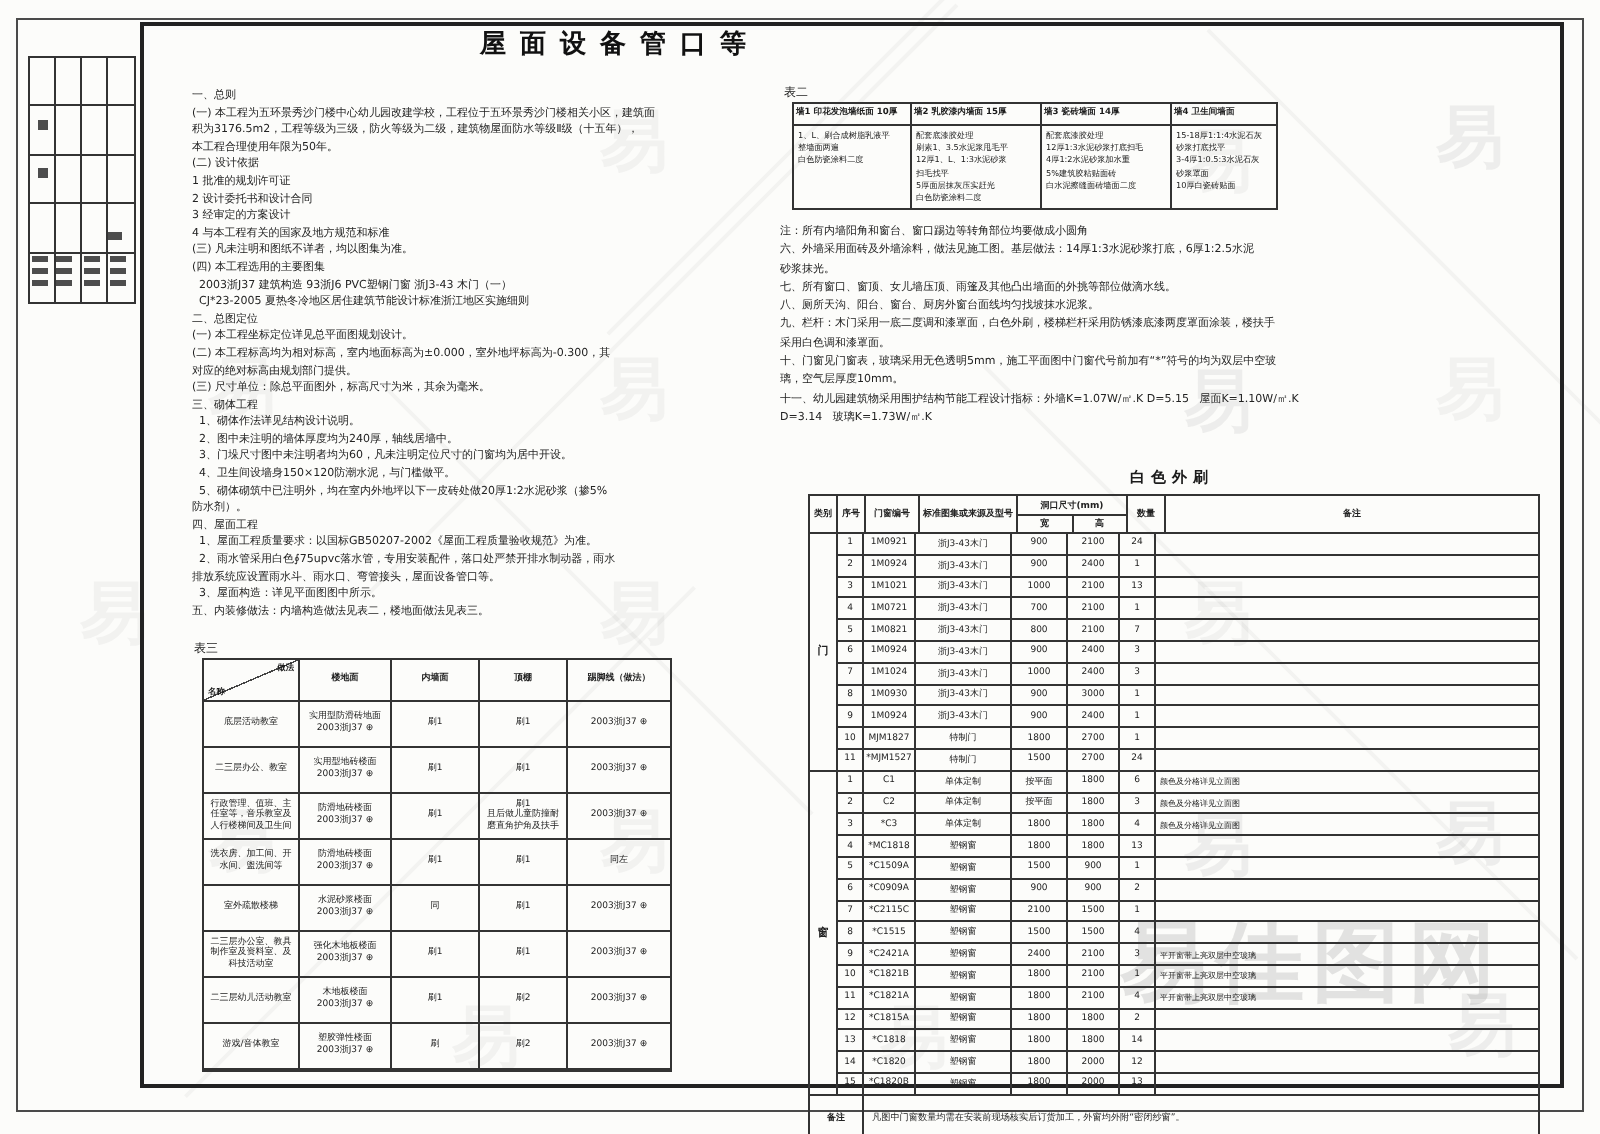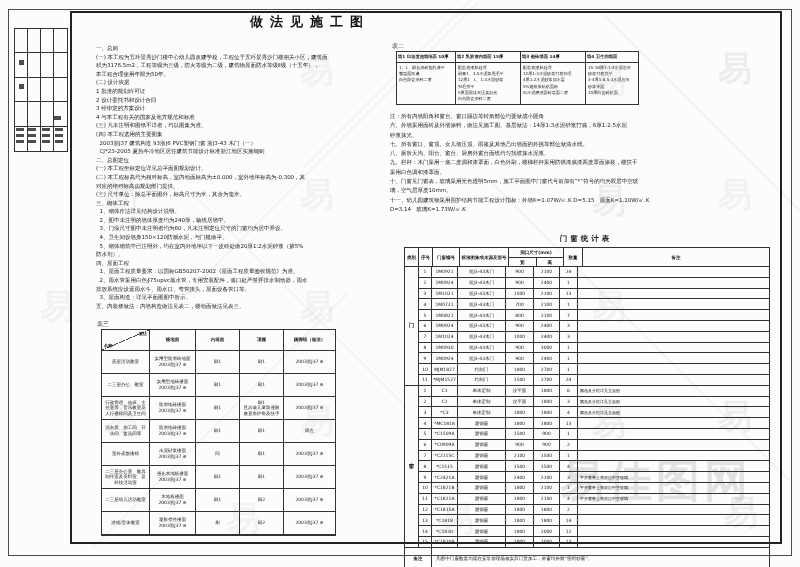--- a/index.html
+++ b/index.html
@@ -140,21 +140,21 @@
   <div class="tb-mark" style="left:55px;top:128px;width:8px;height:3px;"></div>
   <div class="tb-mark" style="left:16px;top:134px;width:8px;height:3px;"></div>
   <div class="tb-mark" style="left:28px;top:134px;width:8px;height:3px;"></div>
   <div class="tb-mark" style="left:42px;top:134px;width:8px;height:3px;"></div>
   <div class="tb-mark" style="left:55px;top:134px;width:8px;height:3px;"></div>
   <div class="tb-mark" style="left:16px;top:140px;width:8px;height:3px;"></div>
   <div class="tb-mark" style="left:28px;top:140px;width:8px;height:3px;"></div>
   <div class="tb-mark" style="left:42px;top:140px;width:8px;height:3px;"></div>
   <div class="tb-mark" style="left:55px;top:140px;width:8px;height:3px;"></div>
 
-  <div class="page-title">做法见施工图</div>
+  <div class="page-title">屋面设备管口等</div>
 
   <div class="notes notes-left">
 
   <div class="tline">一、总则</div>
       <div class="tline">(一) 本工程为五环景秀沙门楼中心幼儿园改建学校，工程位于五环景秀沙门楼相关小区，建筑面</div>
       <div class="tline">积为3176.5m2，工程等级为三级，防火等级为二级，建筑物屋面防水等级Ⅱ级（十五年），</div>
       <div class="tline">本工程合理使用年限为50年。</div>
       <div class="tline">(二) 设计依据</div>
       <div class="tline">1 批准的规划许可证</div>
       <div class="tline">2 设计委托书和设计合同</div>
@@ -320,21 +320,21 @@
           <div class="t3c">游戏/音体教室</div>
           <div class="t3c">塑胶弹性楼面
 2003浙J37 ⊕</div>
           <div class="t3c">刷</div>
           <div class="t3c">刷2</div>
           <div class="t3c">2003浙J37 ⊕</div>
         </div>
       </div>
   </div>
 
-  <div class="dw-title">门窗统计表</div>
+  <div class="dw-title">白色外刷</div>
   <div class="dw">
     <div class="dw-headrow">
       <div class="dw-hc" style="width:13px;">类别</div>
       <div class="dw-hc" style="width:13px;">序号</div>
       <div class="dw-hc" style="width:26px;">门窗编号</div>
       <div class="dw-hc" style="width:48px;">标准图集或来源及型号</div>
       <div class="dw-size" style="width:54px;">
         <div class="top">洞口尺寸(mm)</div>
         <div class="bot">
           <div>宽</div>

